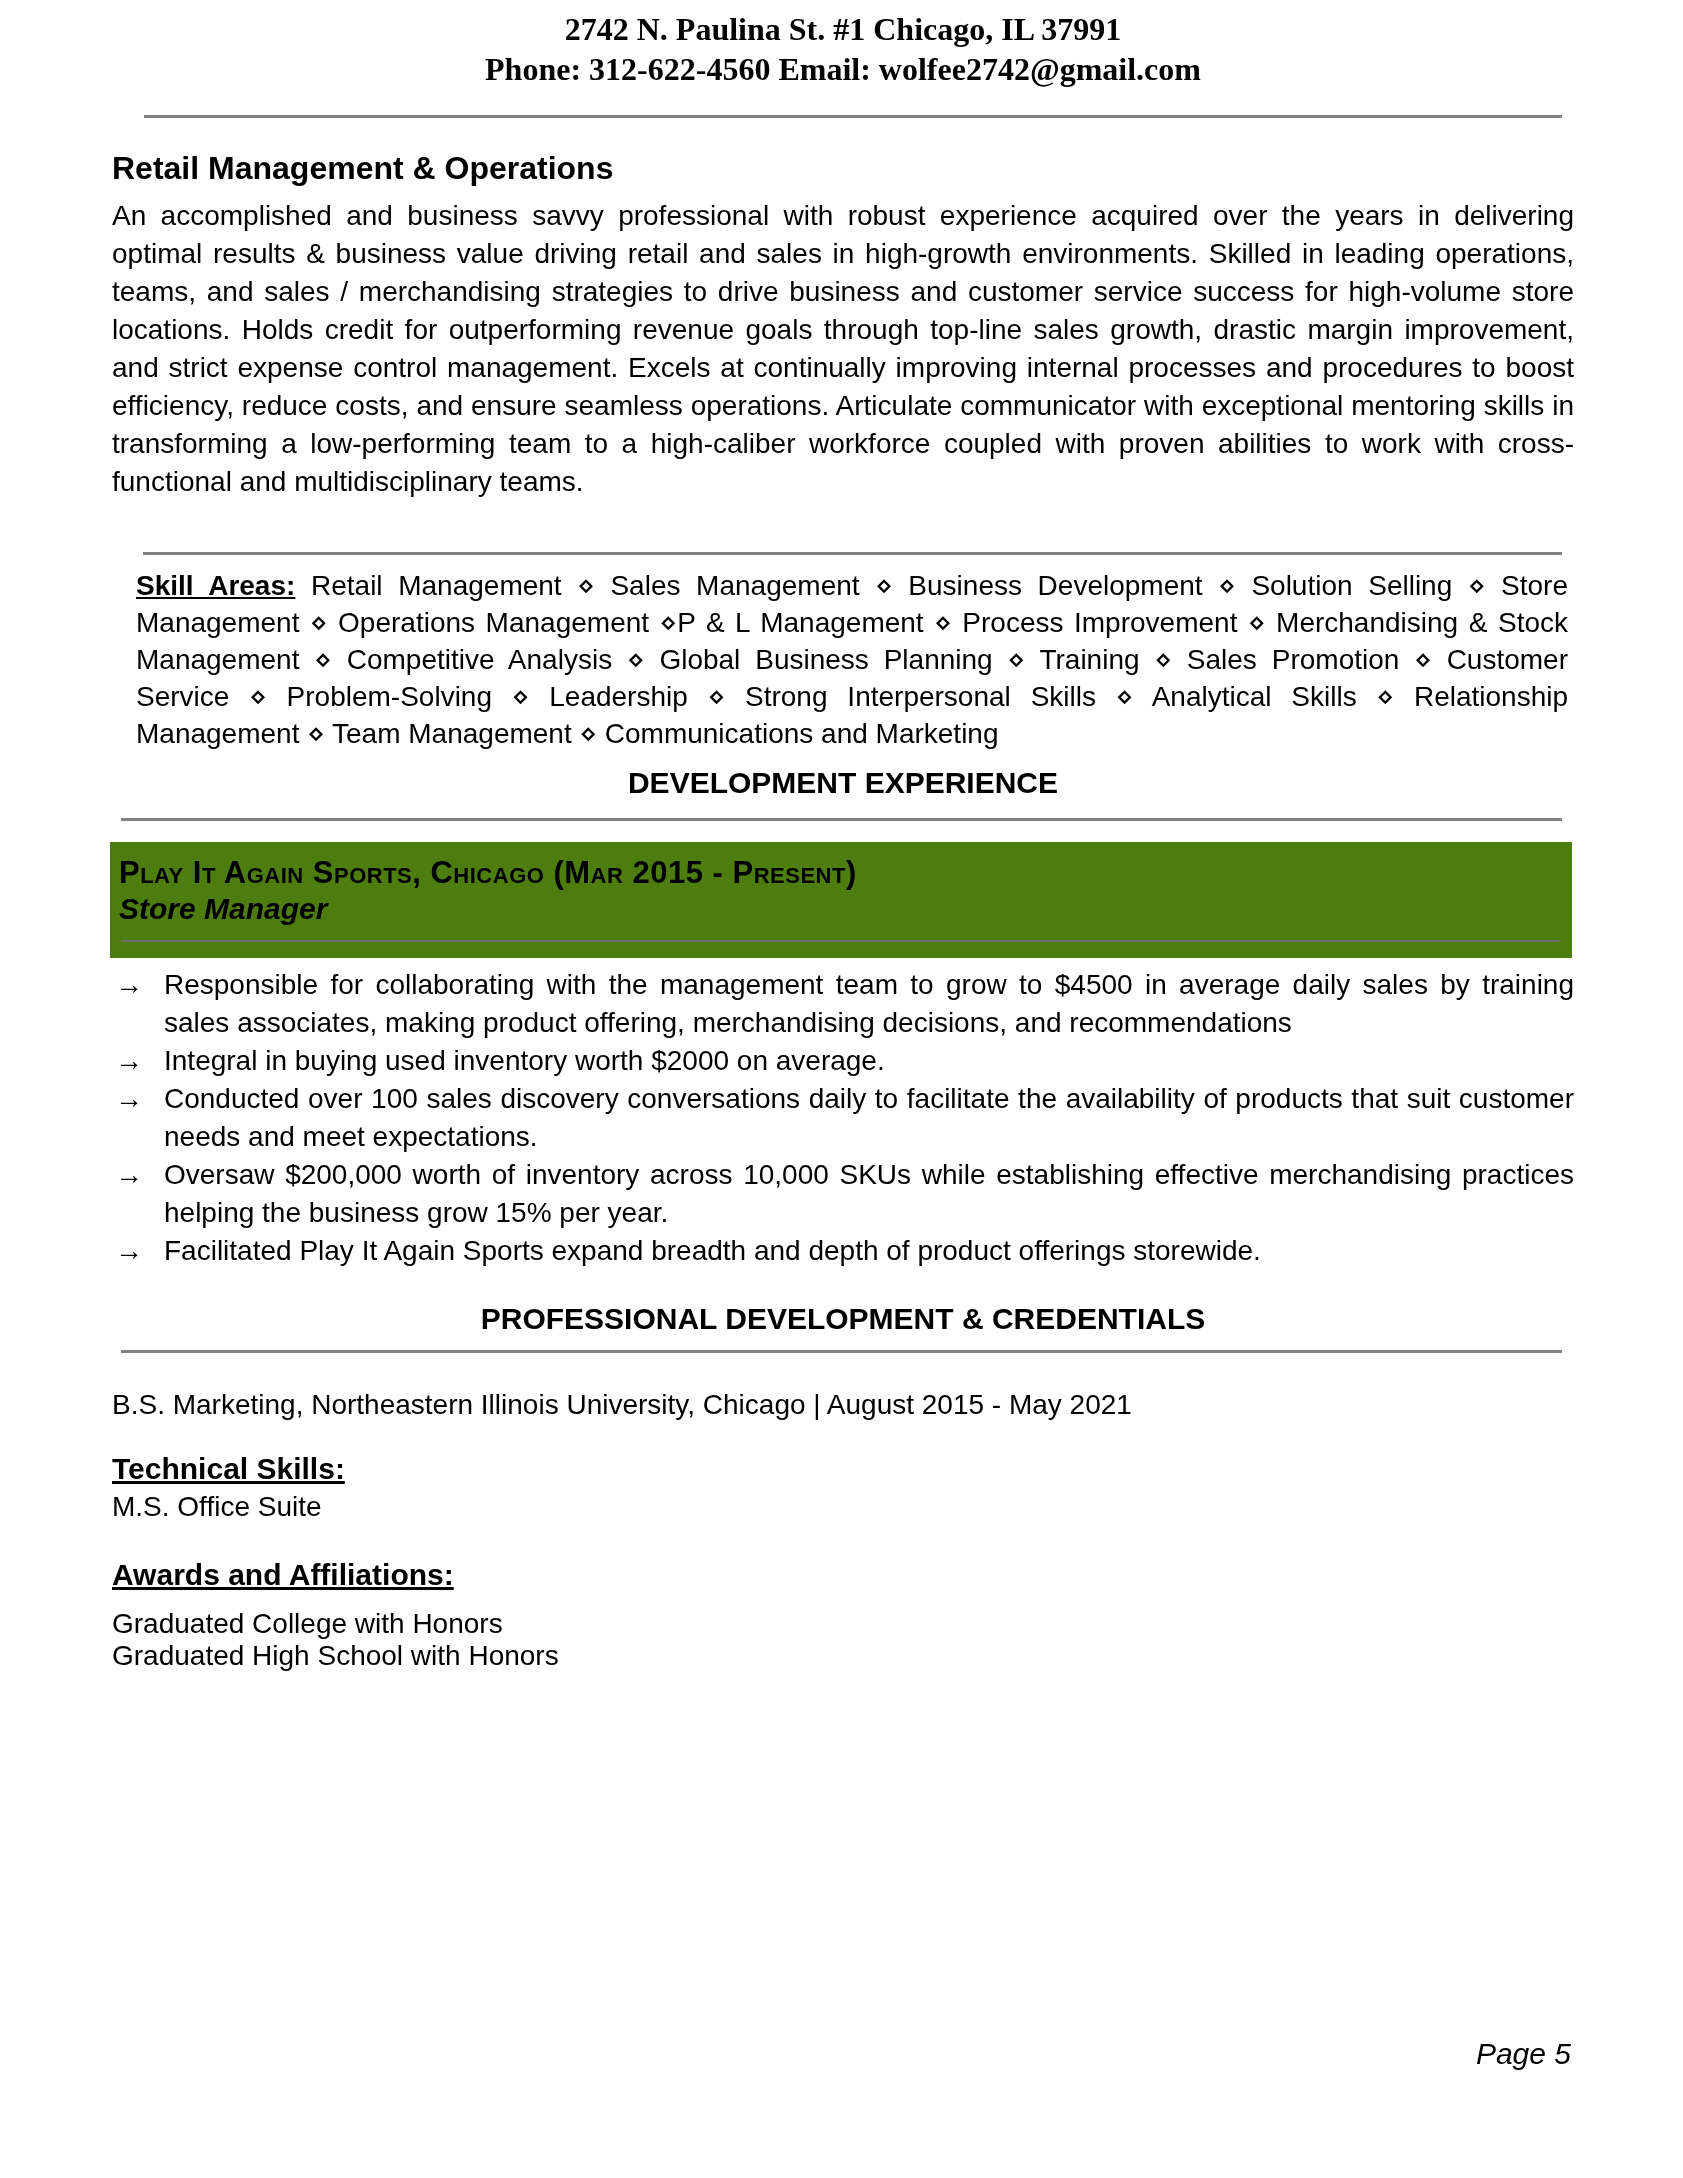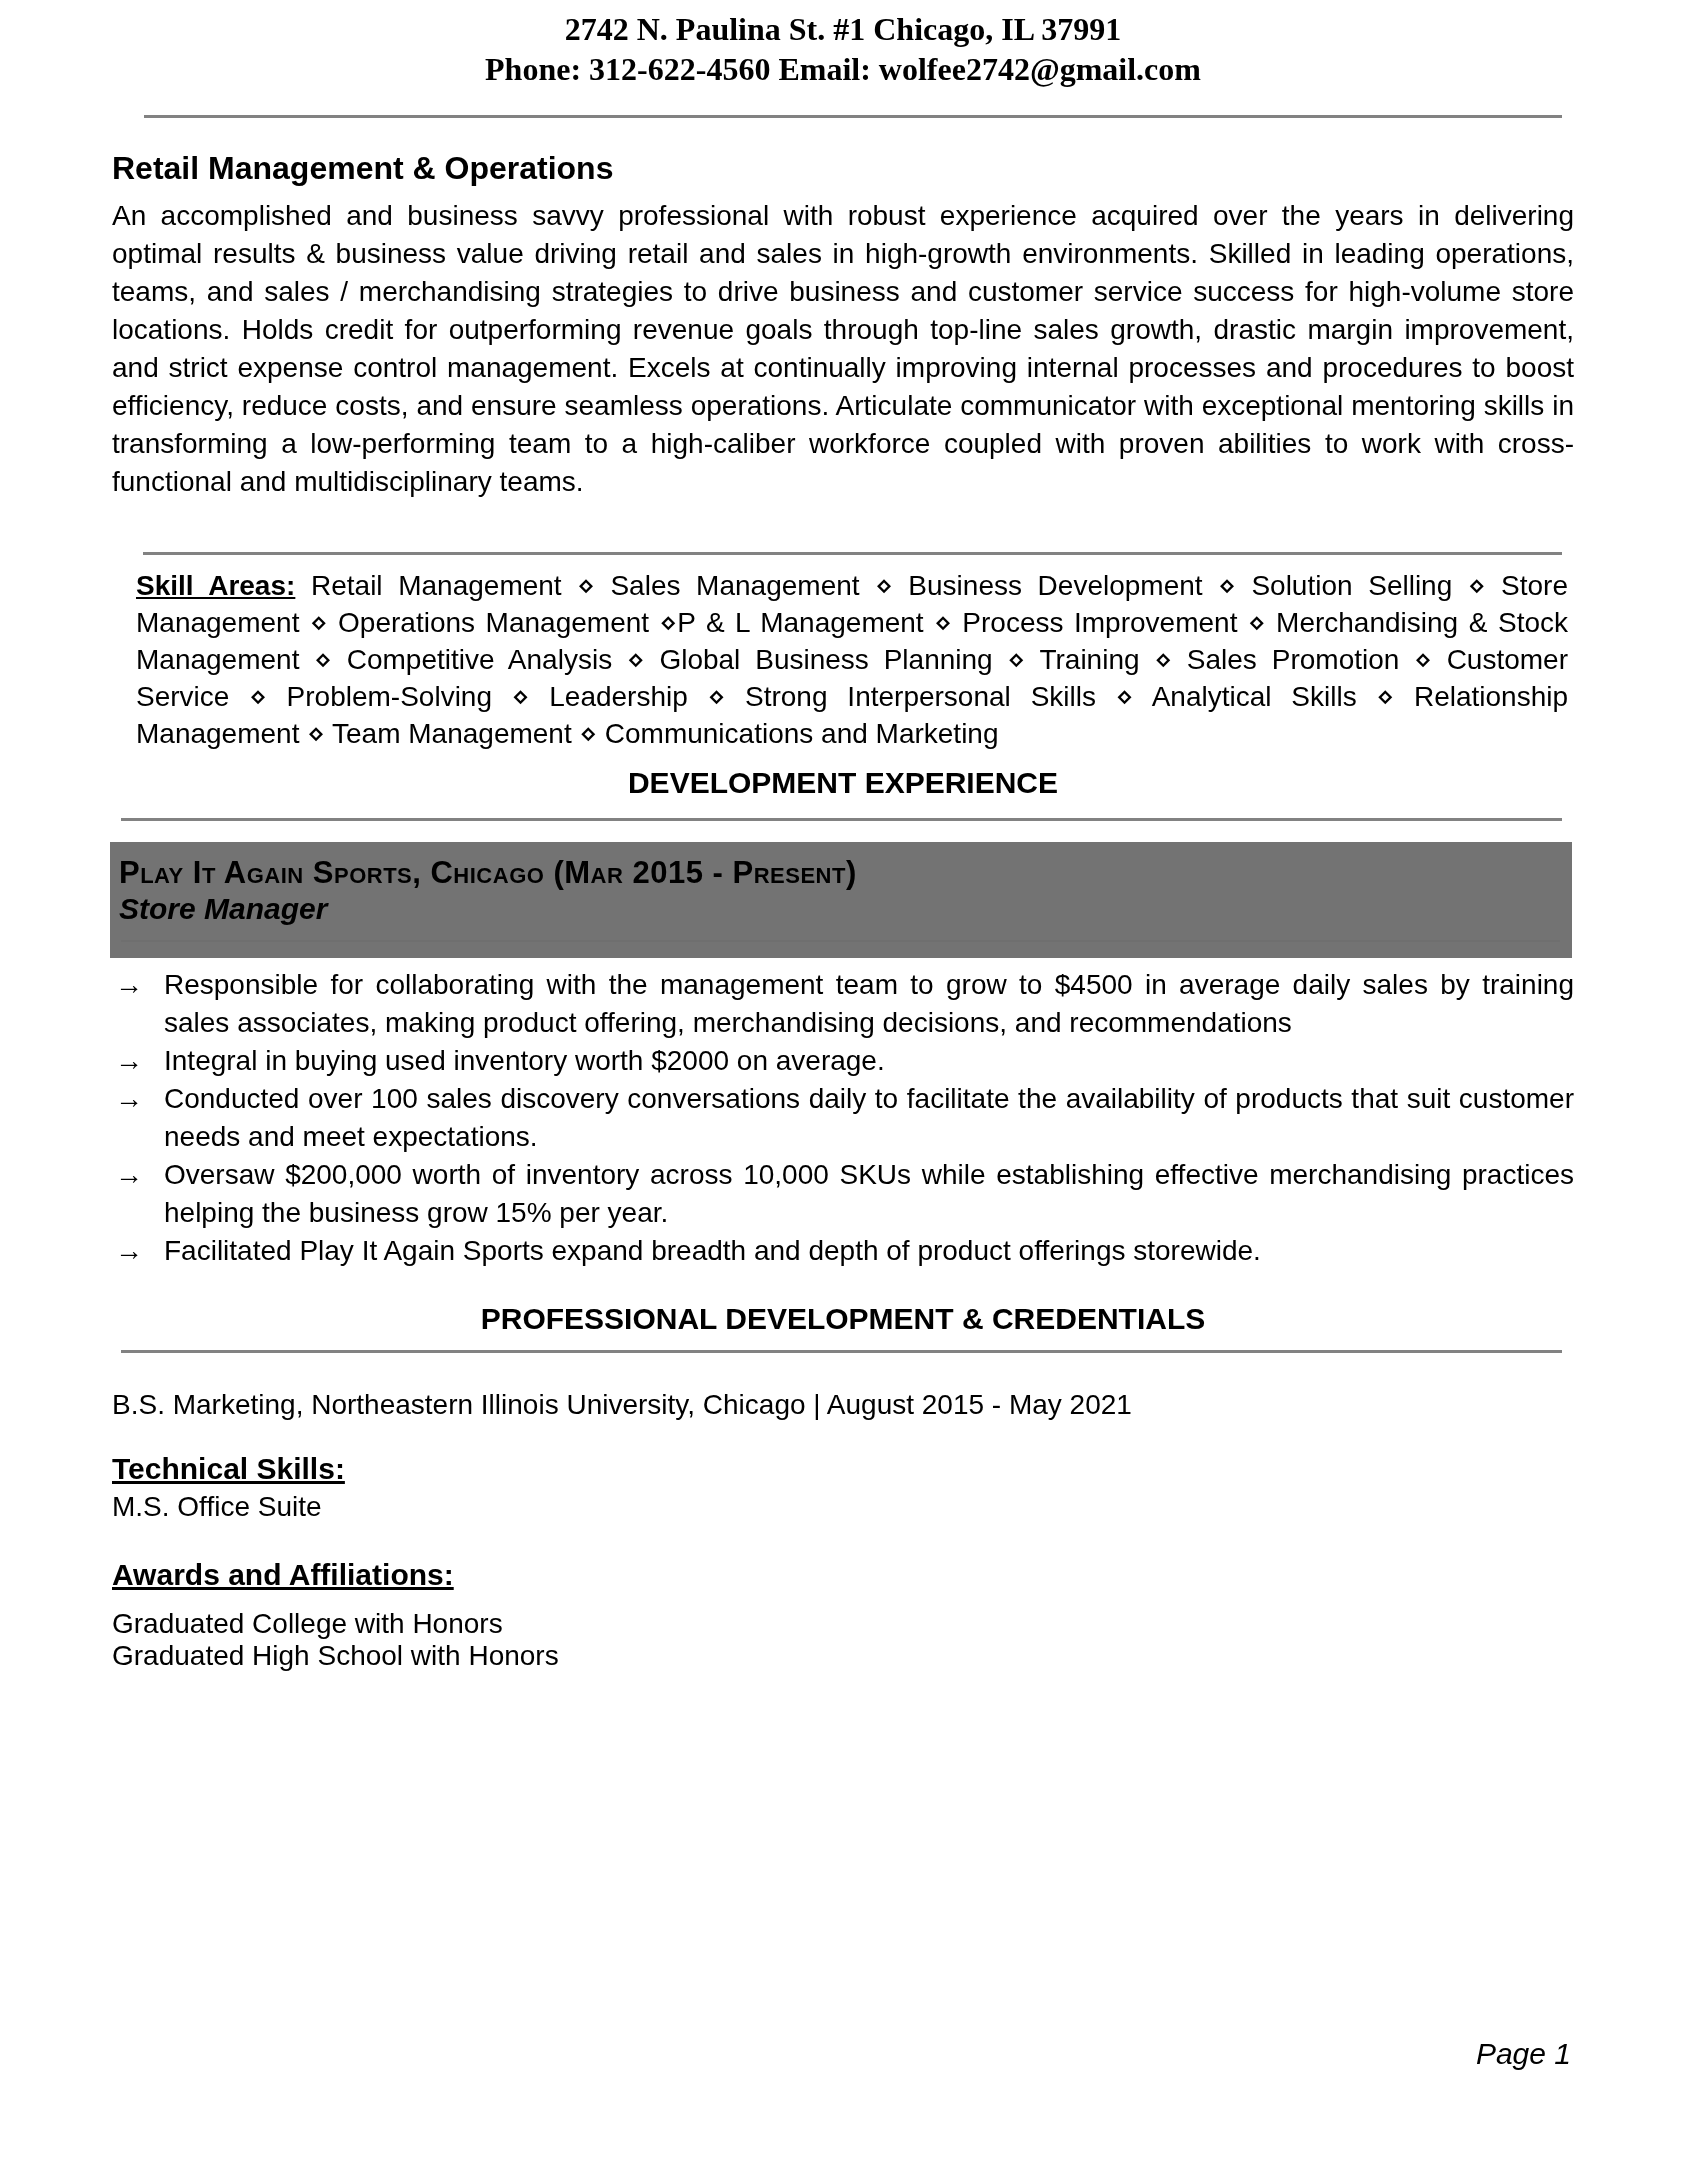--- a/index.html
+++ b/index.html
@@ -62,21 +62,21 @@
     font-weight: bold;
     font-size: 30px; line-height: 34px;
   }
   .st-exp { margin-top: 14px; }
   .st-cred { margin-top: 32px; }
 
   
   .job-band {
     margin-top: 21px;
     margin-left: -2px; margin-right: 2px;
-    background: #737373;
+    background: #4d7c0f;
     padding: 13px 0 16px 0;
   }
   .job-company {
     padding-left: 9px;
     font-weight: bold;
     font-variant: small-caps;
     letter-spacing: 0.5px;
     font-size: 31px; line-height: 36px;
   }
   .job-role {
@@ -191,15 +191,15 @@
     <div class="sub-heading awards">Awards and Affiliations:</div>
     <div class="award-lines">
 
         <div class="plain-line">Graduated College with Honors</div>
 
         <div class="plain-line">Graduated High School with Honors</div>
       </div>
 
   </div>
 
-  <div class="page-footer">Page 1</div>
+  <div class="page-footer">Page 5</div>
 </div>
 
 
 </body></html>

